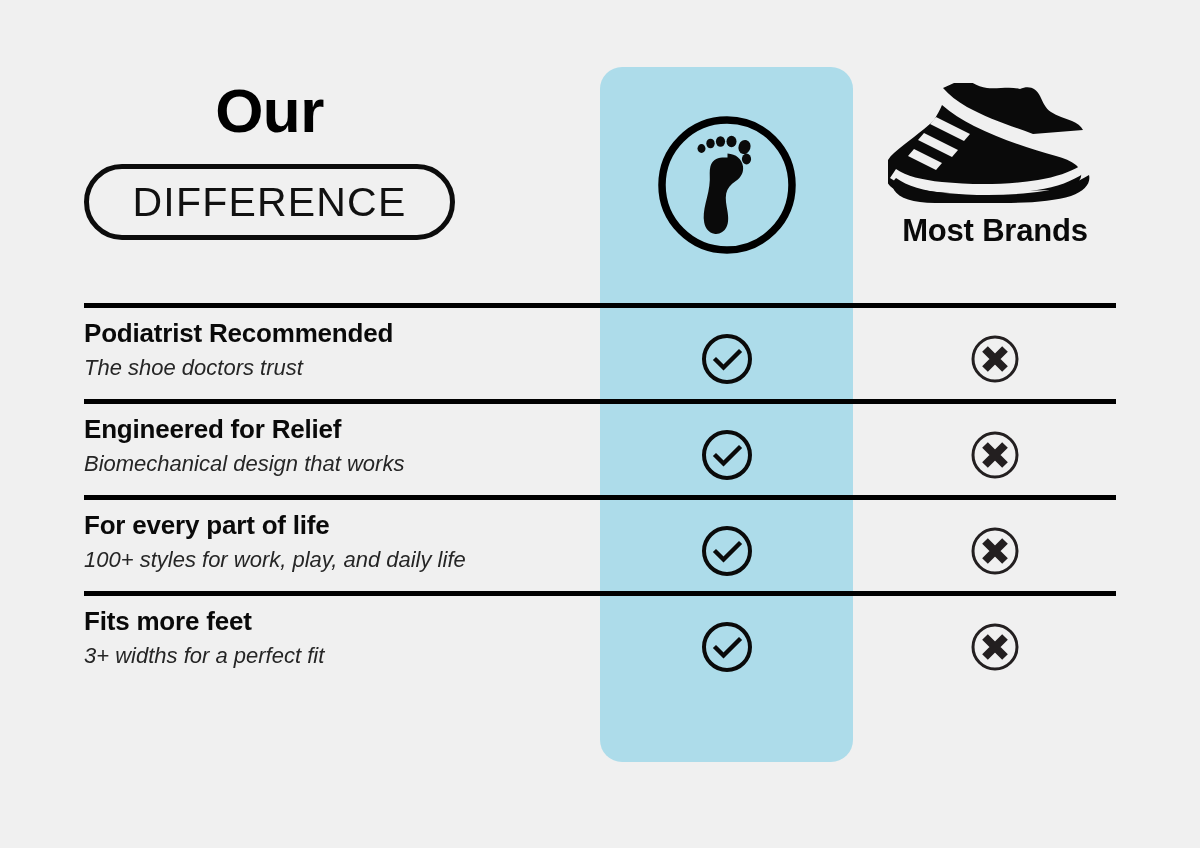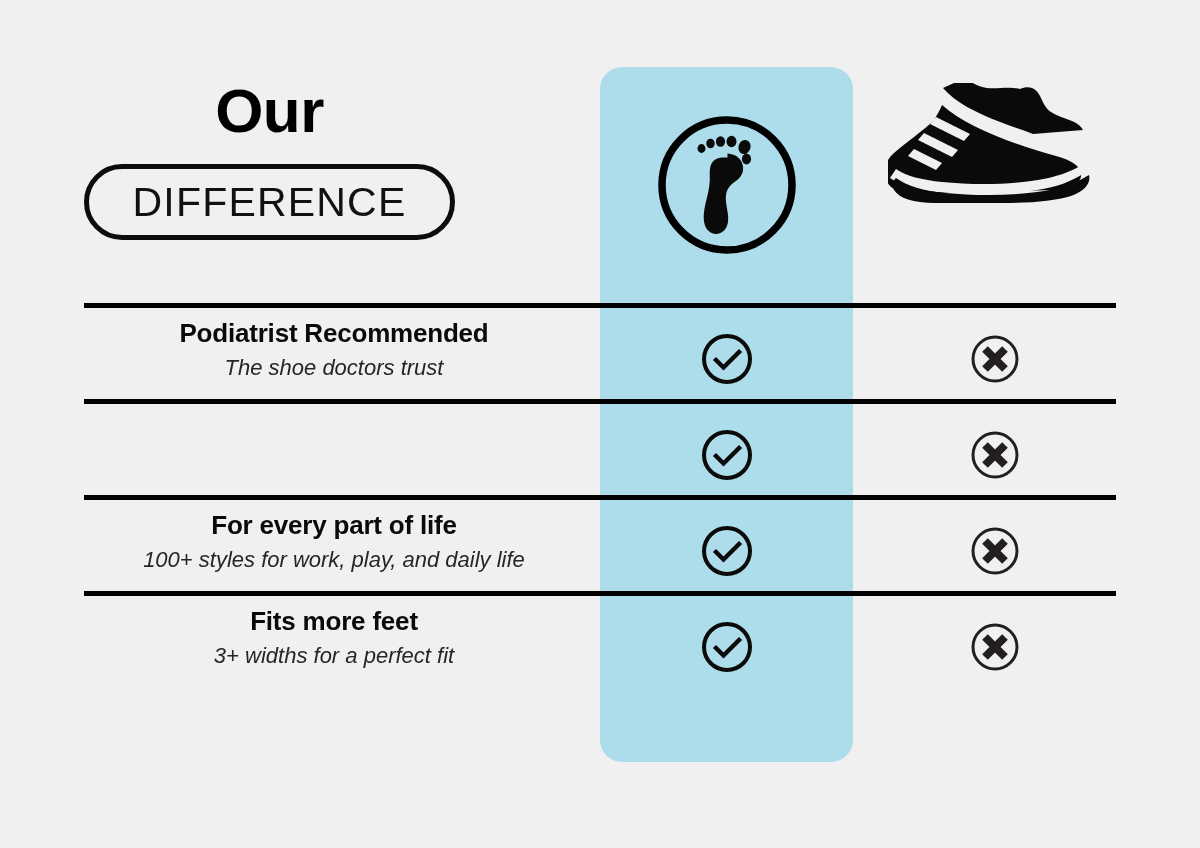--- a/index.html
+++ b/index.html
@@ -107,21 +107,20 @@
     left:84px;
     width:1032px;
     height:5px;
     background:#000;
   }
   .row {
     position:absolute;
     left:0;
     width:1172px;
     height:96px;
-    text-align:center;
   }
   .row .labels {
     position:absolute;
     left:84px; top:14px;
     width:500px;
   }
   .row .row-title {
     font-size:26px;
     font-weight:700;
     color:#0a0a0a;
@@ -234,20 +233,21 @@
                  c 11 8 28 13 49 15
                  c 31 3 68 3 99 -2
                  c 19 -3 34 -9 45 -16
                  c 2 8 -4 16 -18 21
                  c -16 5 -40 7 -68 7
                  l -68 0
                  c -22 0 -36 -5 -41 -13
                  c -2 -4 -2 -8 2 -12 z" fill="#0a0a0a"></path>
       </svg>
     </div>
+    <div id="brands-label">Most Brands</div>
   </div>
 
   <div id="table">
 
     <div class="divider" style="top:0px;"></div>
 
     <div class="row" style="top:0px;">
       <div class="labels">
         <div class="row-title">Podiatrist Recommended</div>
         <div class="row-sub">The shoe doctors trust</div>
@@ -262,20 +262,24 @@
         <svg width="52" height="52" viewBox="0 0 52 52">
           <circle cx="26" cy="26" r="22" fill="none" stroke="#231f20" stroke-width="3"></circle>
           <path d="M16 16 L 36 36 M36 16 L 16 36" fill="none" stroke="#231f20" stroke-width="8" stroke-linecap="butt"></path>
         </svg>
       </div>
     </div>
 
     <div class="divider" style="top:96px;"></div>
 
     <div class="row" style="top:96px;">
+      <div class="labels">
+        <div class="row-title">Engineered for Relief</div>
+        <div class="row-sub">Biomechanical design that works</div>
+      </div>
       <div class="cell-mark our">
         <svg width="52" height="52" viewBox="0 0 52 52">
           <circle cx="26" cy="26" r="23" fill="none" stroke="#0a0a0a" stroke-width="4"></circle>
           <path d="M15 27 l 7.5 7.5 L 38 19" fill="none" stroke="#0a0a0a" stroke-width="4.4" stroke-linecap="square" stroke-linejoin="miter"></path>
         </svg>
       </div>
       <div class="cell-mark brands">
         <svg width="52" height="52" viewBox="0 0 52 52">
           <circle cx="26" cy="26" r="22" fill="none" stroke="#231f20" stroke-width="3"></circle>
           <path d="M16 16 L 36 36 M36 16 L 16 36" fill="none" stroke="#231f20" stroke-width="8" stroke-linecap="butt"></path>

